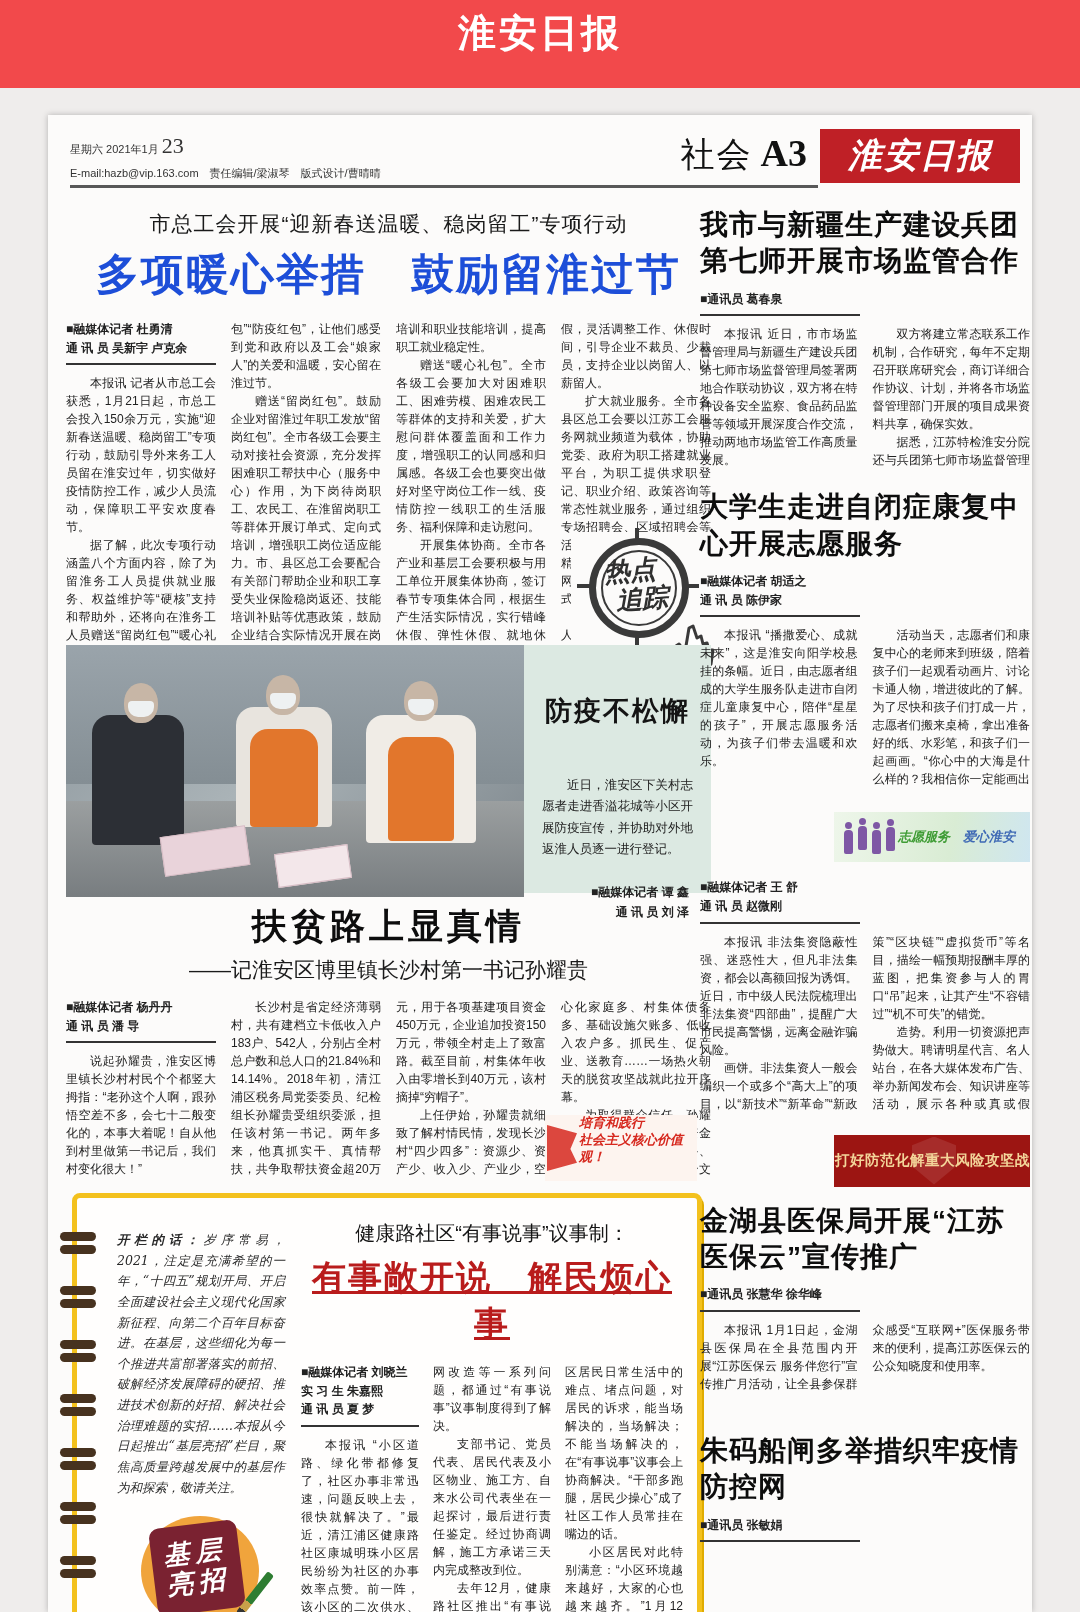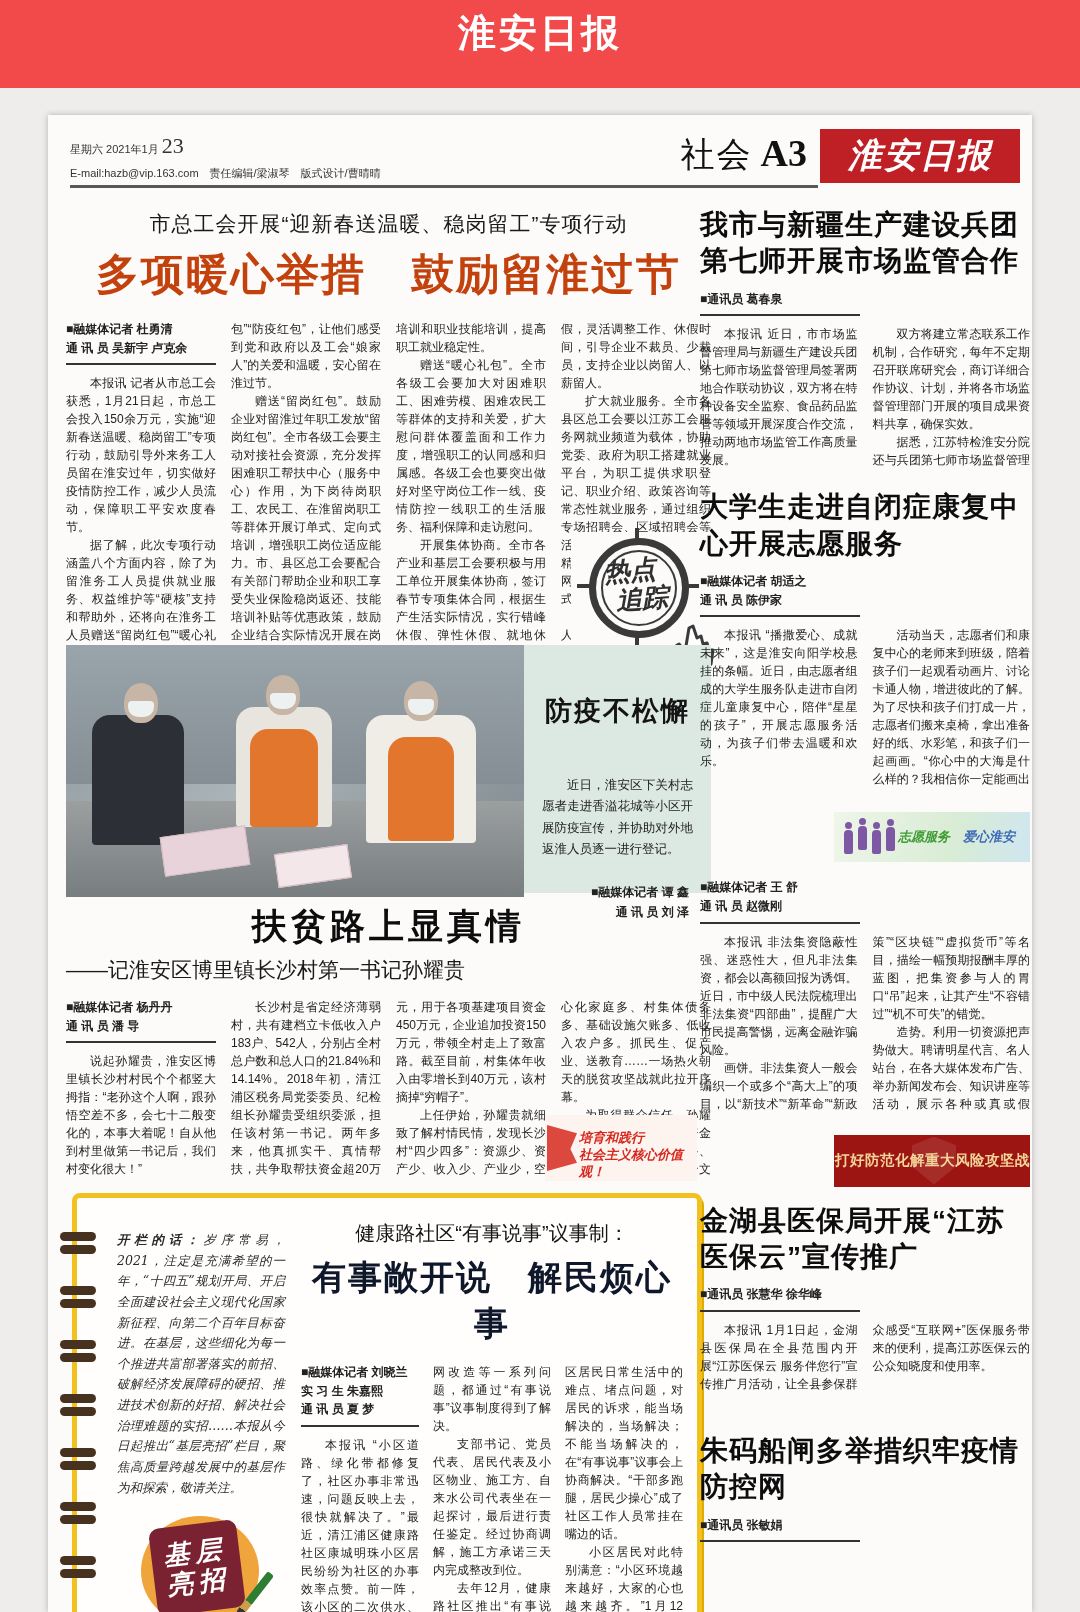--- a/index.html
+++ b/index.html
@@ -26,21 +26,21 @@
   .header-rule { position:absolute; left:22px; top:70px; width:748px; height:3px; background:#585858; }
 
   
   .byline { border-bottom:2px solid #333; padding-bottom:6px; margin-bottom:9px; }
   .byline p { text-indent:0; font-weight:bold; font-size:12px; line-height:1.55; margin:0; }
   .paras p { text-indent:2em; margin:0; font-size:12px; line-height:1.5; text-align:justify; }
 
   
   .lead { position:absolute; left:18px; top:95px; width:645px; }
   .kicker { text-align:center; font-size:21px; color:#1a1a1a; letter-spacing:1px; }
-  .lead-headline { text-align:center; font-size:43px; font-weight:bold; color:#c2410c; letter-spacing:2px; margin-top:8px; }
+  .lead-headline { text-align:center; font-size:43px; font-weight:bold; color:#1d4ed8; letter-spacing:2px; margin-top:8px; }
   .lead-body { margin-top:16px; height:338px; column-count:4; column-gap:15px; overflow:hidden; }
   .hotspot { position:absolute; left:505px; top:322px; width:152px; height:138px; background:#fcfbfa; }
   .hs-ring { position:absolute; left:18px; top:6px; width:100px; height:100px; border:7px solid #3a3a3a; border-radius:50%; }
   .hs-ring2 { position:absolute; left:30px; top:18px; width:76px; height:76px; border:2px solid #3a3a3a; border-radius:50%; }
   .hs-tick { position:absolute; background:#3a3a3a; }
   .hs-text { position:absolute; left:34px; top:24px; font-size:26px; font-weight:bold; color:#2f2f2f; line-height:1.1; transform:rotate(-4deg); font-style:italic; }
   .hs-hand { position:absolute; right:8px; bottom:-6px; }
 
   
   .photo-row { position:absolute; left:18px; top:530px; width:645px; height:248px; display:flex; }
@@ -54,44 +54,44 @@
   .ph-paper { position:absolute; background:#e9d3da; transform:rotate(-8deg); border:1px solid #d6bcc4; }
   .caption-box { flex:1; background:#dce9e2; padding:14px 18px; position:relative; }
   .cap-title { text-align:center; font-size:27px; font-weight:bold; color:#141414; margin-top:34px; letter-spacing:2px; }
   .cap-text { margin-top:46px; font-size:12.5px; line-height:1.7; text-align:justify; text-indent:2em; color:#222; }
   .cap-byline { margin-top:22px; text-align:right; padding-right:4px; }
   .cap-byline p { font-size:12px; font-weight:bold; line-height:1.7; }
 
   
   .feature { position:absolute; left:18px; top:788px; width:645px; }
   .f-headline { text-align:center; font-size:35px; font-weight:bold; color:#0d0d0d; letter-spacing:4px; }
-  .f-subhead { font-size:21px; color:#1a1a1a; margin-top:6px; }
+  .f-subhead { text-align:center; font-size:21px; color:#1a1a1a; margin-top:6px; }
   .f-body { margin-top:14px; height:182px; column-count:4; column-gap:15px; overflow:hidden; }
   .values-strip { position:absolute; left:479px; top:212px; width:152px; height:66px; background:#fdf4ef;
-    display:flex; flex-direction:column; justify-content:flex-end; padding-left:34px; overflow:hidden; }
+    display:flex; flex-direction:column; justify-content:flex-start; padding-left:34px; overflow:hidden; }
   .values-flag { position:absolute; left:2px; top:10px; width:30px; height:46px; background:#d6281e;
     clip-path:polygon(0 0,100% 18%,78% 52%,100% 82%,0 100%); opacity:.85; }
   .values-strip p { font-size:13px; font-weight:bold; font-style:italic; color:#d6281e; line-height:1.3; }
 
   
   .notebook { position:absolute; left:24px; top:1078px; width:630px; height:430px;
     border:5px solid #f3c11d; border-radius:8px; background:#fffefd; box-shadow:2px 4px 0 #e0ac00; padding:16px 14px 0 40px; }
   .ring { position:absolute; left:-17px; width:36px; height:9px; background:#47321f; border-radius:5px; box-shadow:0 13px 0 #47321f; }
   .nb-flex { display:flex; height:100%; }
   .nb-left { width:168px; flex:none; padding-top:16px; }
   .nb-intro { font-family:"DejaVu Serif","Liberation Serif",serif; font-style:italic; font-size:12.5px; line-height:1.65; color:#2a2a2a; text-align:justify; }
   .nb-stamp { position:relative; width:128px; height:118px; margin:14px auto 0; }
   .nb-stamp-circle { position:absolute; left:4px; top:4px; width:118px; height:110px; background:#f0a43c; border-radius:50%; }
   .nb-book { position:absolute; left:16px; top:12px; width:88px; height:88px; background:#7a2231; border-radius:10px;
     transform:rotate(-7deg); display:flex; flex-direction:column; align-items:center; justify-content:center; }
   .nb-book span { color:#fff; font-family:"Liberation Serif",serif; font-style:italic; font-weight:bold; font-size:26px; line-height:1.15; letter-spacing:6px; }
   .nb-pencil { position:absolute; right:6px; bottom:10px; width:8px; height:52px; background:linear-gradient(#2e7d32 70%,#c8a04a 70%,#c8a04a 88%,#333 88%); transform:rotate(38deg); border-radius:3px; }
   .nb-right { flex:1; padding-left:16px; }
   .nb-kicker { text-align:center; font-size:20px; color:#151515; margin-top:6px; }
-  .nb-headline { text-align:center; font-size:34px; font-weight:bold; color:#0f172a; letter-spacing:2px; margin-top:8px; }
+  .nb-headline { text-align:center; font-size:34px; font-weight:bold; color:#b91c1c; letter-spacing:2px; margin-top:8px;text-decoration:underline; }
   .nb-body { margin-top:16px; height:272px; column-count:3; column-gap:14px; overflow:hidden; }
 
   
   .right-rail { position:absolute; left:652px; top:92px; width:330px; }
   .ra { margin-bottom:16px; }
   .ra-head { font-size:28px; font-weight:bold; color:#0d0d0d; line-height:1.3; letter-spacing:1px; margin-bottom:10px; }
   .ra .byline { width:160px; }
   .ra-body { column-count:2; column-gap:15px; overflow:hidden; }
 
   .green-strip { margin:8px 0 10px auto; width:196px; height:50px; position:relative;

